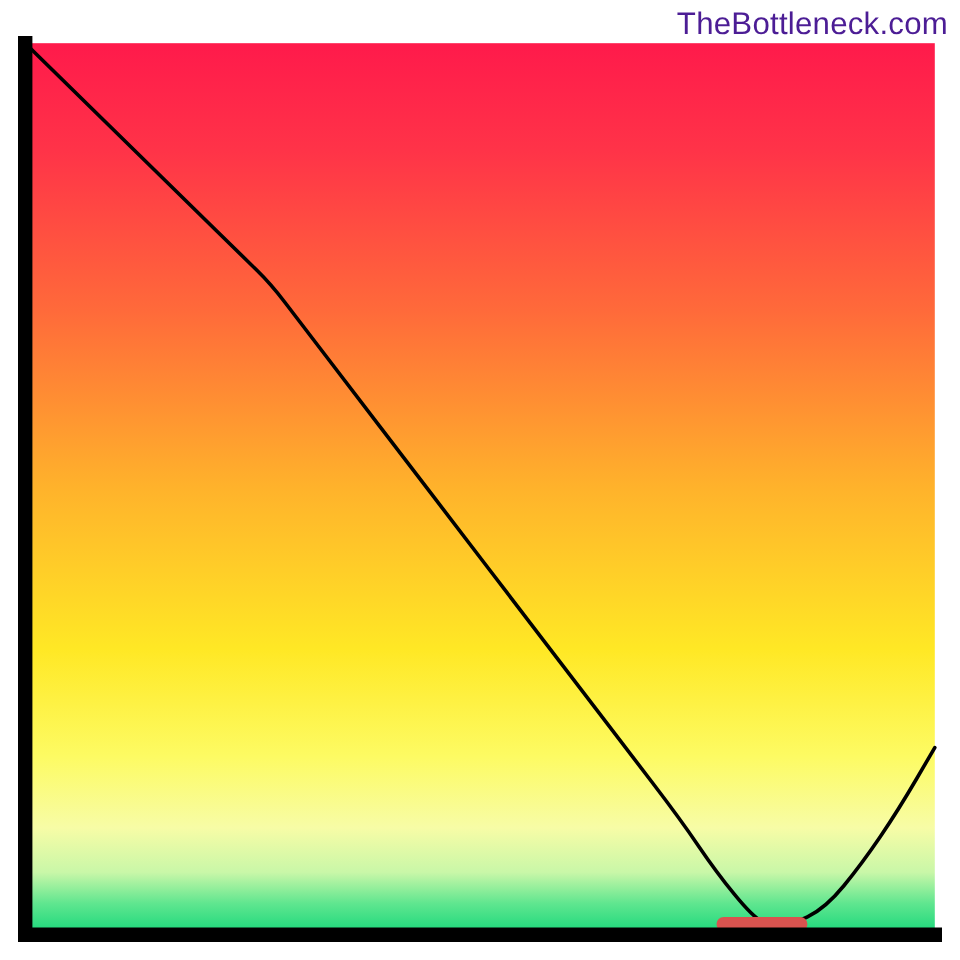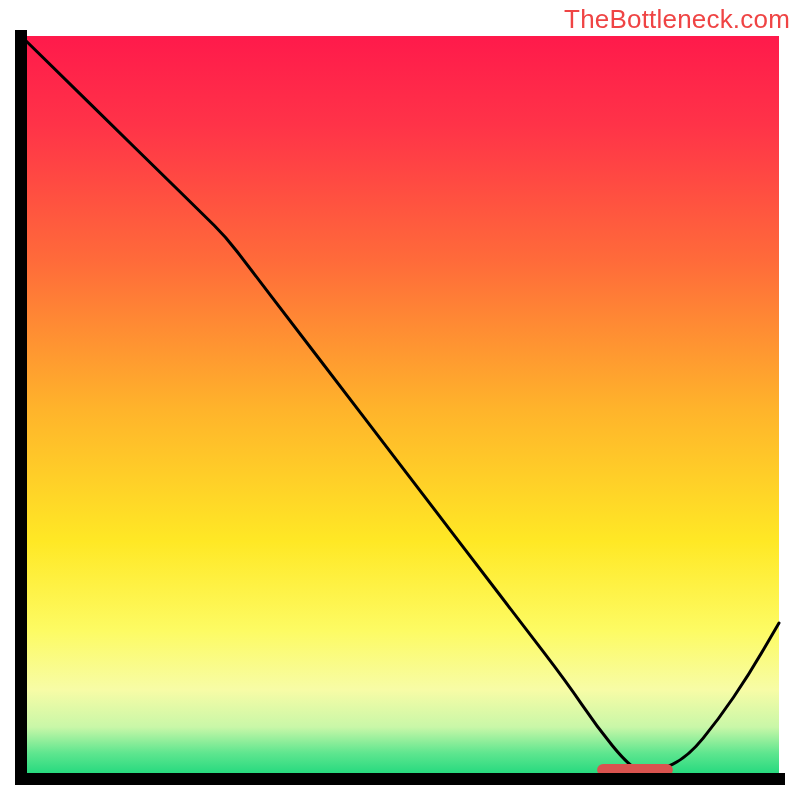--- a/index.html
+++ b/index.html
@@ -15,21 +15,21 @@
     position: relative;
     width: 800px;
     height: 800px;
   }
   .watermark {
     position: absolute;
     top: 4px;
     right: 10px;
     font-size: 26px;
     font-weight: 500;
-    color: #ef4444;
+    color: #4c1d95;
     letter-spacing: 0.2px;
     user-select: none;
   }
   .plot-wrap {
     position: absolute;
     left: 15px;
     top: 30px;
     width: 770px;
     height: 755px;
   }

